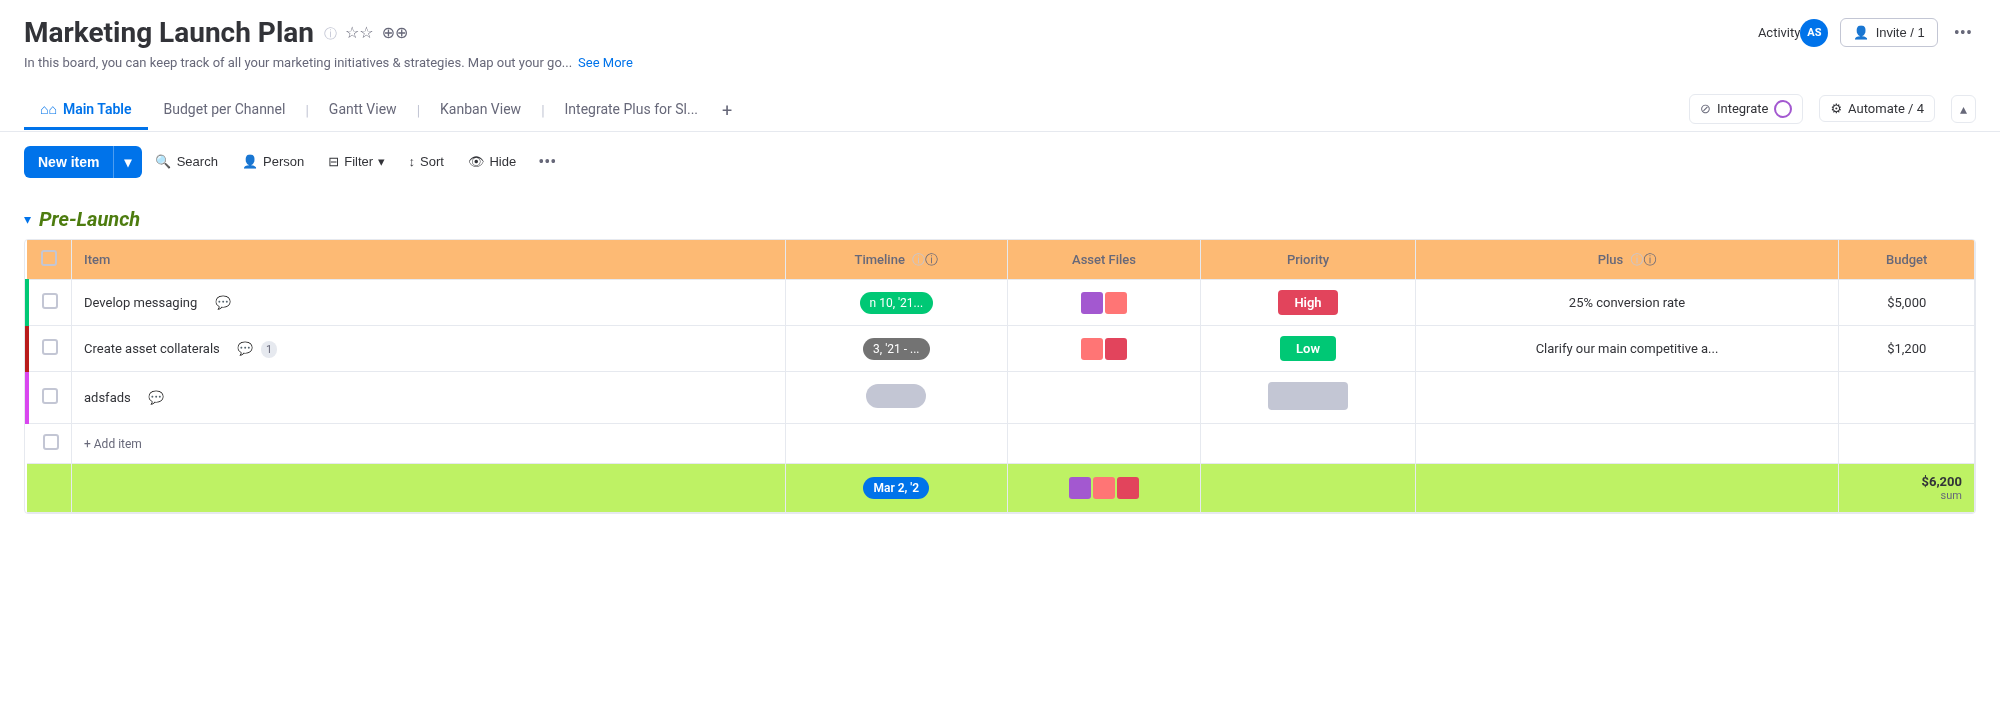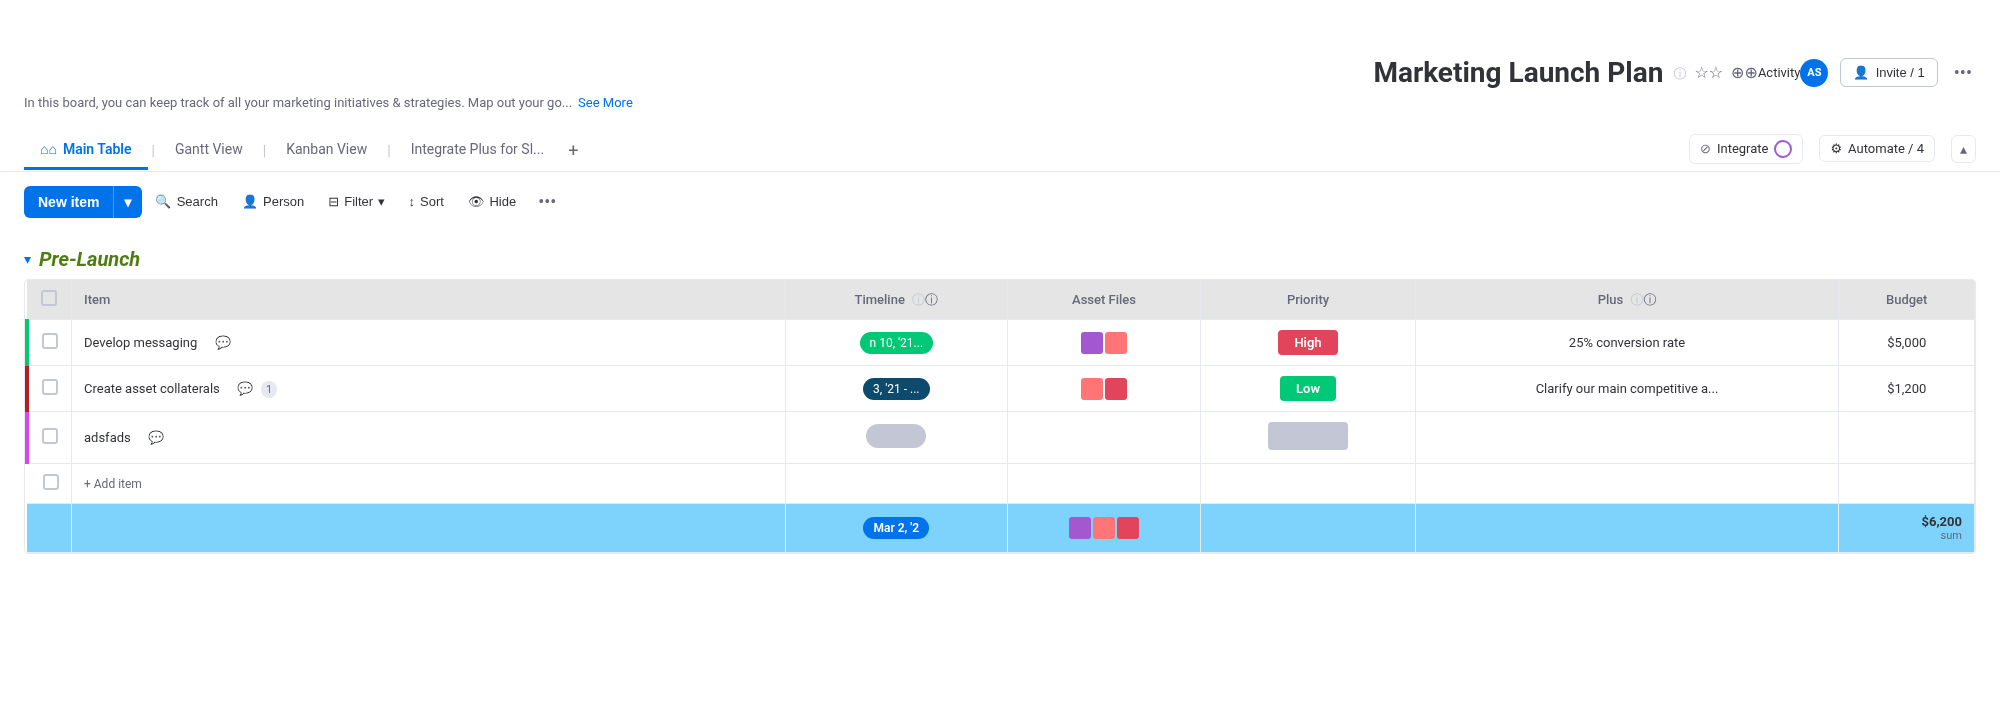--- a/index.html
+++ b/index.html
@@ -1,20 +1,20 @@
 <!DOCTYPE html>
 <html><head>
   <meta charset="utf-8">
   <style>
     * { box-sizing: border-box; margin: 0; padding: 0; }
     body { font-family: -apple-system, BlinkMacSystemFont, 'Segoe UI', Roboto, sans-serif; background: #fff; color: #323338; font-size: 14px; }
 
     
     .header { padding: 16px 24px 0 24px; }
-    .header-top { display: flex; align-items: center; justify-content: flex-end; margin-bottom: 6px; margin-top: 40px; }
+    .header-top { display: flex; align-items: center; justify-content: space-between; margin-bottom: 6px; }
     .title-area { display: flex; align-items: center; gap: 10px; }
     .page-title { font-size: 28px; font-weight: 700; color: #323338; }
     .title-icons { display: flex; gap: 8px; align-items: center; }
     .title-icon { color: #676879; font-size: 16px; cursor: pointer; }
     .header-right { display: flex; align-items: center; gap: 12px; }
     .activity-btn { display: flex; align-items: center; cursor: pointer; color: #323338; font-size: 13px; }
     .avatar { width: 28px; height: 28px; border-radius: 50%; background: #0073ea; color: #fff; font-size: 11px; font-weight: 700; display: flex; align-items: center; justify-content: center; }
     .invite-btn { display: flex; align-items: center; gap: 6px; border: 1px solid #c3c6d4; border-radius: 6px; padding: 6px 12px; cursor: pointer; font-size: 13px; color: #323338; background: #fff; }
     .more-btn { cursor: pointer; color: #676879; font-size: 18px; padding: 4px; }
     .subtitle { font-size: 13px; color: #676879; margin-bottom: 20px; display: flex; gap: 6px; align-items: center; }
@@ -43,21 +43,21 @@
     .main-content { padding: 0 24px; }
 
     
     .group-header { display: flex; align-items: center; gap: 8px; padding: 16px 0 8px 0; }
     .group-chevron { color: #0073ea; font-size: 14px; cursor: pointer; }
     .group-title { font-size: 20px; font-weight: 700; color: #4d7c0f; font-style: italic; }
 
     
     .table-wrapper { border: 1px solid #e6e9ef; border-radius: 4px; overflow: hidden; }
     .table { width: 100%; border-collapse: collapse; }
-    .table th { background: #e5e5e5; font-size: 13px; font-weight: 500; color: #676879; padding: 10px 12px; text-align: center; border-right: 1px solid #e6e9ef; border-bottom: 1px solid #e6e9ef; white-space: nowrap; }
+    .table th { background: #fdba74; font-size: 13px; font-weight: 500; color: #676879; padding: 10px 12px; text-align: center; border-right: 1px solid #e6e9ef; border-bottom: 1px solid #e6e9ef; white-space: nowrap; }
     .table th.item-col { text-align: left; min-width: 350px; }
     .table td { padding: 10px 12px; border-right: 1px solid #e6e9ef; border-bottom: 1px solid #e6e9ef; font-size: 13px; color: #323338; text-align: center; vertical-align: middle; }
     .table td.item-cell { text-align: left; }
     .table tr { position: relative; }
     .check-col { width: 36px; min-width: 36px; }
     .checkbox { width: 16px; height: 16px; border: 2px solid #c3c6d4; border-radius: 3px; cursor: pointer; display: inline-block; }
 
     
     .priority-high { background: #e2445c; color: #fff; border-radius: 4px; padding: 5px 16px; font-size: 13px; font-weight: 600; display: inline-block; }
     .priority-low { background: #00c875; color: #fff; border-radius: 4px; padding: 5px 16px; font-size: 13px; font-weight: 600; display: inline-block; }
@@ -72,21 +72,21 @@
     .asset-square { width: 22px; height: 22px; border-radius: 3px; display: inline-block; }
     .asset-purple { background: #a358d0; }
     .asset-pink { background: #ff7575; }
     .asset-magenta { background: #e2445c; }
 
     
     .add-item-row td { color: #676879; cursor: pointer; font-size: 12px; }
     .add-item-row td:first-child { text-align: left; padding-left: 16px; }
 
     
-    .summary-row td { background: #7dd3fc; font-size: 13px; font-weight: 600; }
+    .summary-row td { background: #bef264; font-size: 13px; font-weight: 600; }
 
     
     .sum-value { color: #323338; font-weight: 700; font-size: 13px; }
     .sum-label { color: #676879; font-size: 11px; font-weight: 400; }
 
     
     .icon-home::before { content: '⌂'; }
     .icon-info::before { content: 'ⓘ'; font-size: 13px; color: #c3c6d4; }
     .icon-star::before { content: '☆'; }
     .icon-plus-circle::before { content: '⊕'; }
@@ -121,20 +121,23 @@
     <a class="see-more">See More</a>
   </div>
 </div>
 
 <div class="tabs">
   <div class="tabs-left">
     <div class="tab active">
       <span class="icon-home">⌂</span>
       <span>Main Table</span>
     </div>
+    <div class="tab">
+      <span>Budget per Channel</span>
+    </div>
     <span style="color:#c3c6d4;padding:10px 4px;">|</span>
     <div class="tab">
       <span>Gantt View</span>
     </div>
     <span style="color:#c3c6d4;padding:10px 4px;">|</span>
     <div class="tab">
       <span>Kanban View</span>
     </div>
     <span style="color:#c3c6d4;padding:10px 4px;">|</span>
     <div class="tab">
@@ -257,21 +260,21 @@
           <td class="check-col">
             <span class="checkbox"></span>
           </td>
           <td class="item-cell">
             <span>Create asset collaterals</span>
             &nbsp;
             <span style="color:#676879; margin-left:8px;">💬</span>
             <span style="font-size:11px; background:#e6e9ef; border-radius:10px; padding:2px 5px; margin-left:4px; color:#676879;">1</span>
           </td>
           <td>
-            <span class="timeline-badge" style="background:#0c4a6e;">3, '21 - ...</span>
+            <span class="timeline-badge" style="background:#737373;">3, '21 - ...</span>
           </td>
           <td>
             <div class="asset-icon">
               <span class="asset-square asset-pink"></span>
               <span class="asset-square asset-magenta"></span>
             </div>
           </td>
           <td>
             <span class="priority-low">Low</span>
           </td>

